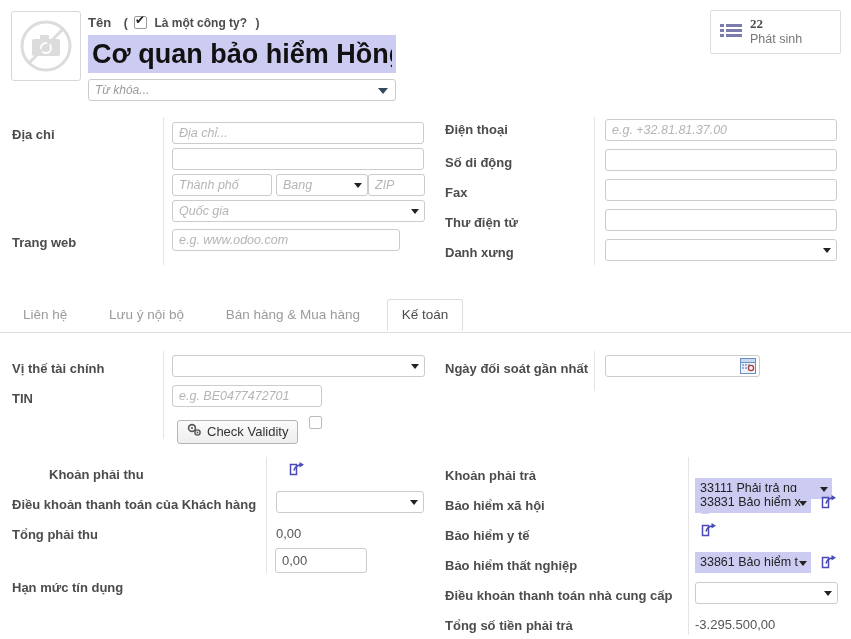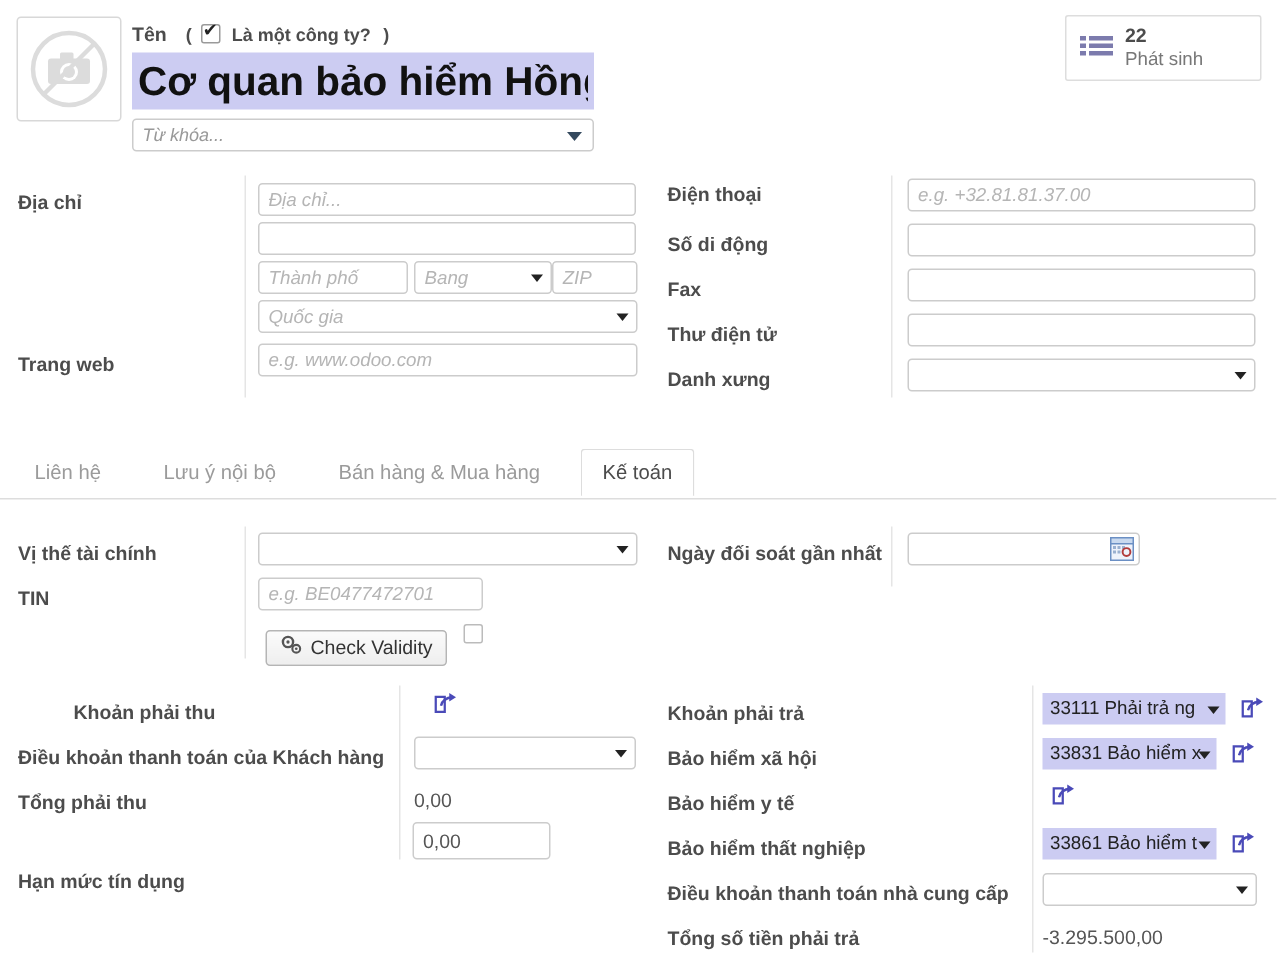--- a/index.html
+++ b/index.html
@@ -79,21 +79,21 @@
   
   .stat-btn {
     position: absolute; right: 10px; top: 10px;
     width: 131px; height: 44px;
     border: 1px solid #dddddd; background: #fff;
     display: flex; align-items: center; padding: 0 9px;
     border-radius: 2px;
   }
   .stat-icon { width: 22px; height: 18px; margin-right: 8px; flex: 0 0 auto; }
   .stat-txt { line-height: 1.15; }
-  .stat-val { font-weight: bold; font-size: 13px; color: #4c4c4c; }
+  .stat-val { font-weight: bold; font-size: 13px; color: #4c4c4c; font-family: Liberation Serif, serif; }
   .stat-lab { font-size: 12.5px; color: #777; }
 
   
   .cols { position: relative; }
   .col { position: absolute; top: 0; }
   .col.left  { left: 0px;   width: 440px; }
   .col.right { left: 440px; width: 411px; }
 
   .row { display: flex; align-items: flex-start; min-height: 26px; }
   .flabel {
@@ -266,21 +266,21 @@
       <input class="t" type="text" style="position: absolute; left: 368px; top: 62px; width: 57px;" placeholder="ZIP">
 
       <div class="fakesel ph" style="position:absolute; left:172px; top:88px; width:253px;">
         <span>Quốc gia</span>
         <span class="car"></span>
       </div>
 
       <div class="row" style="position:absolute; left:12px; top:119px;">
         <div class="flabel">Trang web</div>
       </div>
-      <input class="t" type="text" style="position: absolute; left: 172px; top: 117px; width: 253px;" placeholder="e.g. www.odoo.com">
+      <input class="t" type="text" style="position: absolute; left: 172px; top: 117px; width: 228px;" placeholder="e.g. www.odoo.com">
     </div>
 
     <div class="col right">
 
       <div class="flabel" style="position:absolute; left:5px; top:6px;">Điện thoại</div>
       <input class="t" type="text" style="position: absolute; left: 165px; top: 7px; width: 232px;" placeholder="e.g. +32.81.81.37.00">
 
       <div class="flabel" style="position:absolute; left:5px; top:39px;">Số di động</div>
       <input class="t" type="text" style="position: absolute; left: 165px; top: 37px; width: 232px;" value="">
 
@@ -382,21 +382,21 @@
       <div class="flabel" style="position:absolute; left:12px; top:68px;">Tổng phải thu</div>
       <div class="ro" style="position:absolute; left:276px; top:68px;">0,00</div>
 
       <div class="flabel" style="position:absolute; left:12px; top:98px;margin-top:23px;">Hạn mức tín dụng</div>
       <input class="t num" type="text" style="position: absolute; left: 275px; top: 93px; width: 92px; height: 25px; font-size: 13px;" value="0,00">
     </div>
 
     <div class="col right">
       <div class="flabel" style="position:absolute; left:5px; top:9px;">Khoản phải trả</div>
       <div style="position:absolute; left:255px; top:7px;">
-        <span class="m2o" style="width:122px;">
+        <span class="m2o" style="width:137px;margin-top:16px;">
           <span>33111 Phải trả ng</span>
           <span class="car"></span>
         </span>
         <span class="extlink">
           <svg width="16" height="15" viewBox="0 0 16 15">
             <path d="M1.5 3.5 h6 v10 h-6 z" fill="none" stroke="#4a4ab8" stroke-width="1.5"></path>
             <path d="M5 9.5 C6 5.5 9 4 12.5 3.8" fill="none" stroke="#4a4ab8" stroke-width="1.6"></path>
             <path d="M10.5 1 L15 3.8 L10.5 6.6 Z" fill="#4a4ab8"></path>
           </svg>
         </span>

